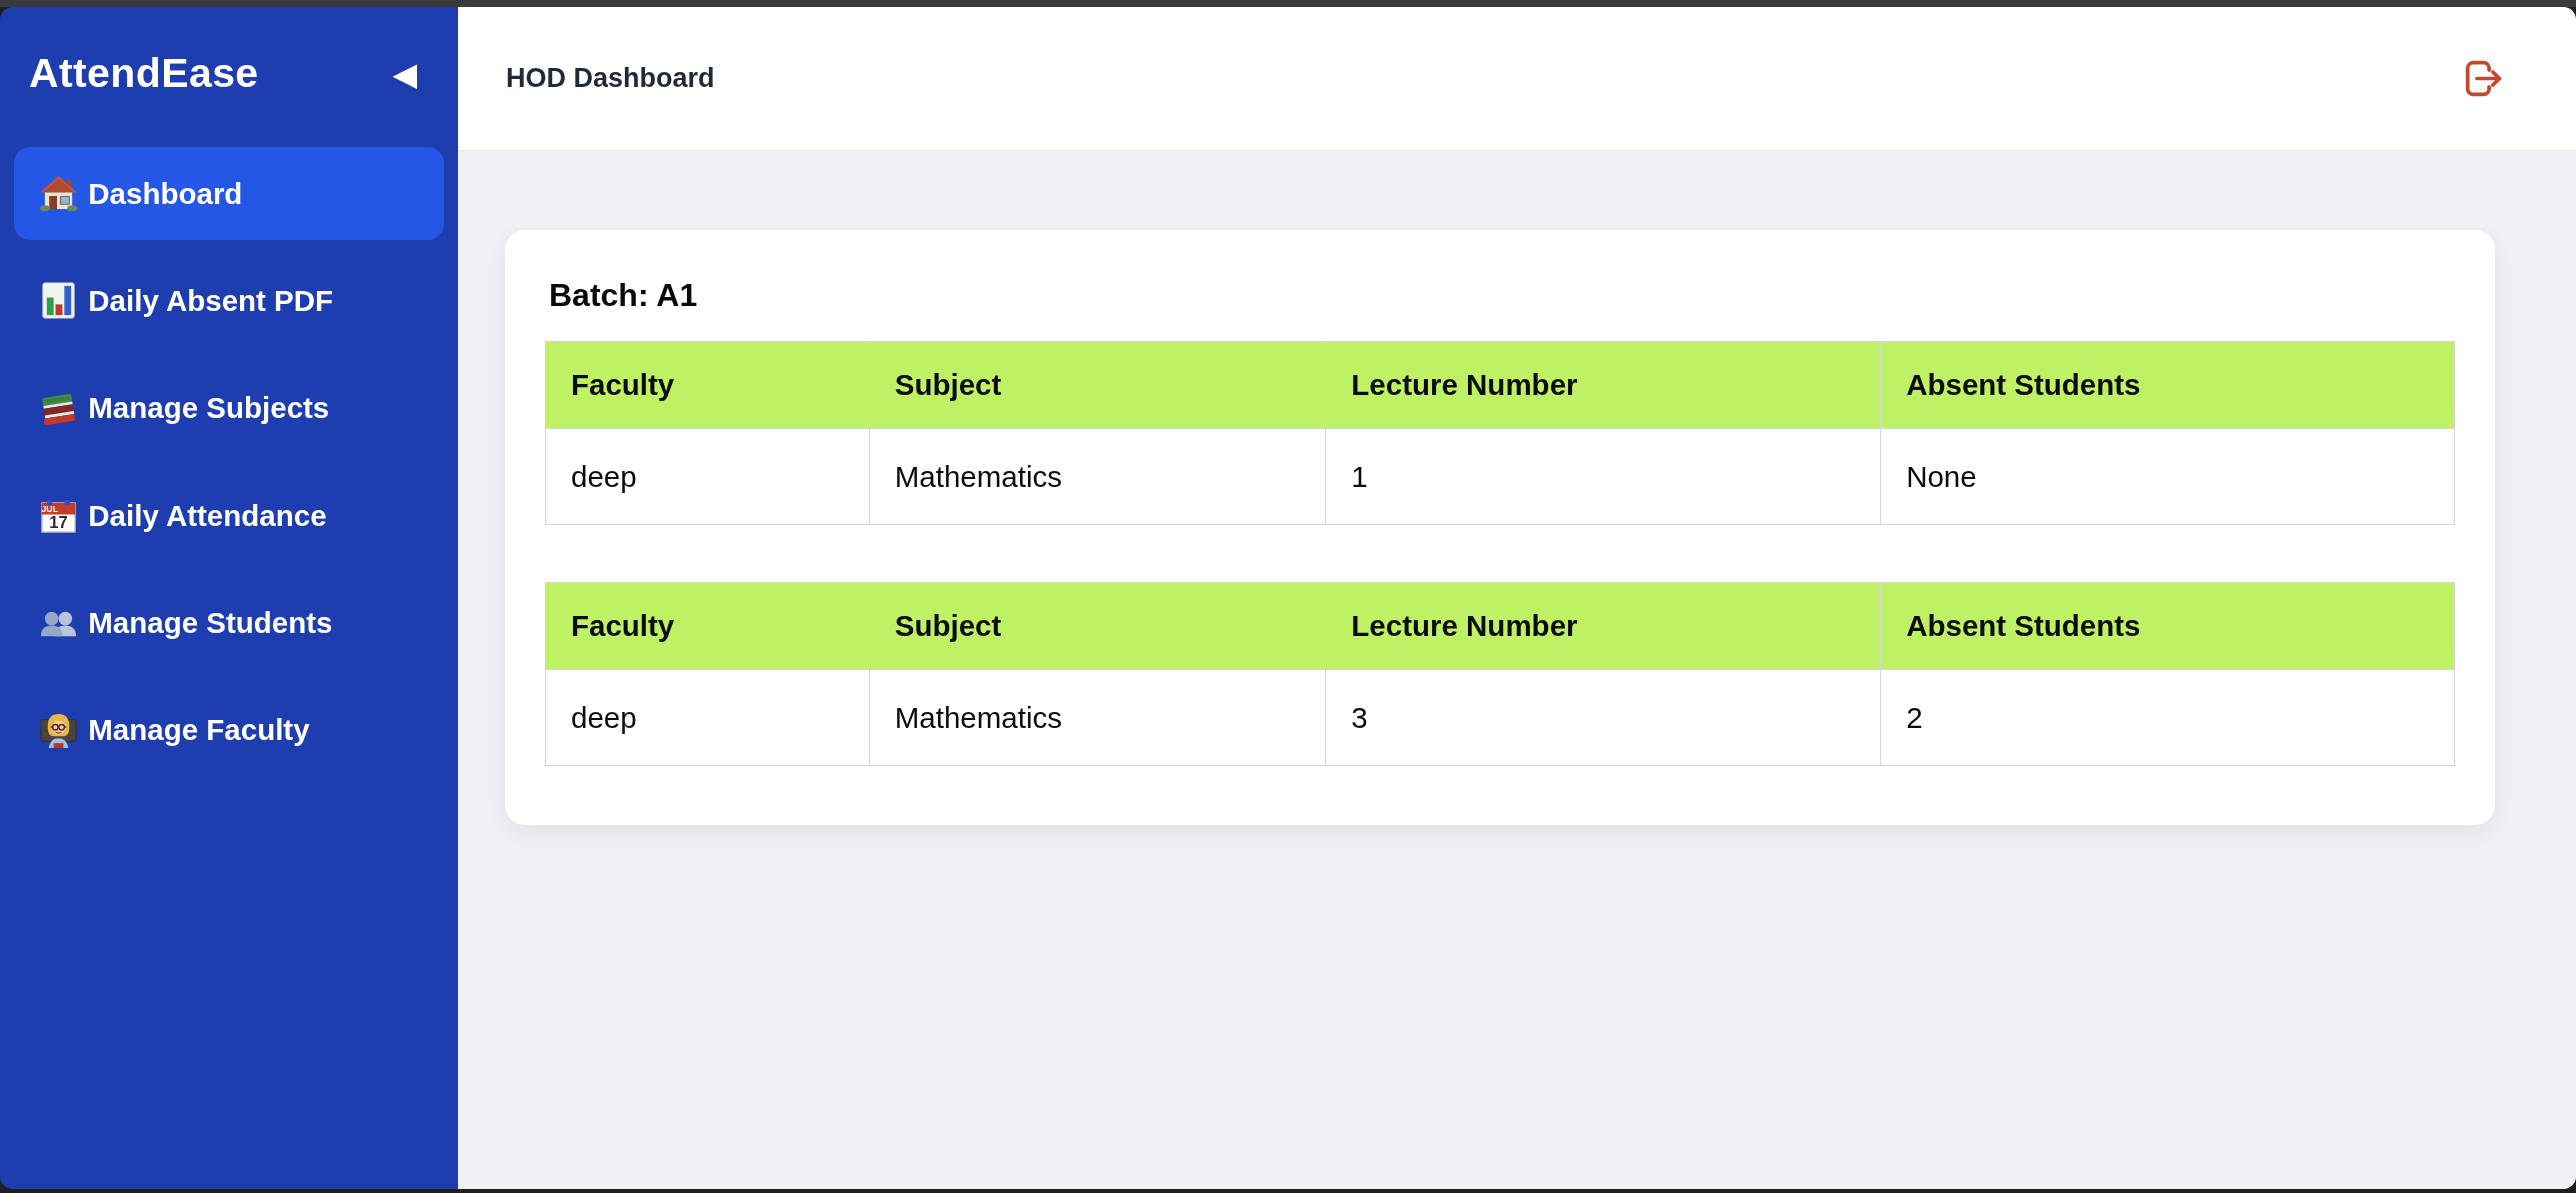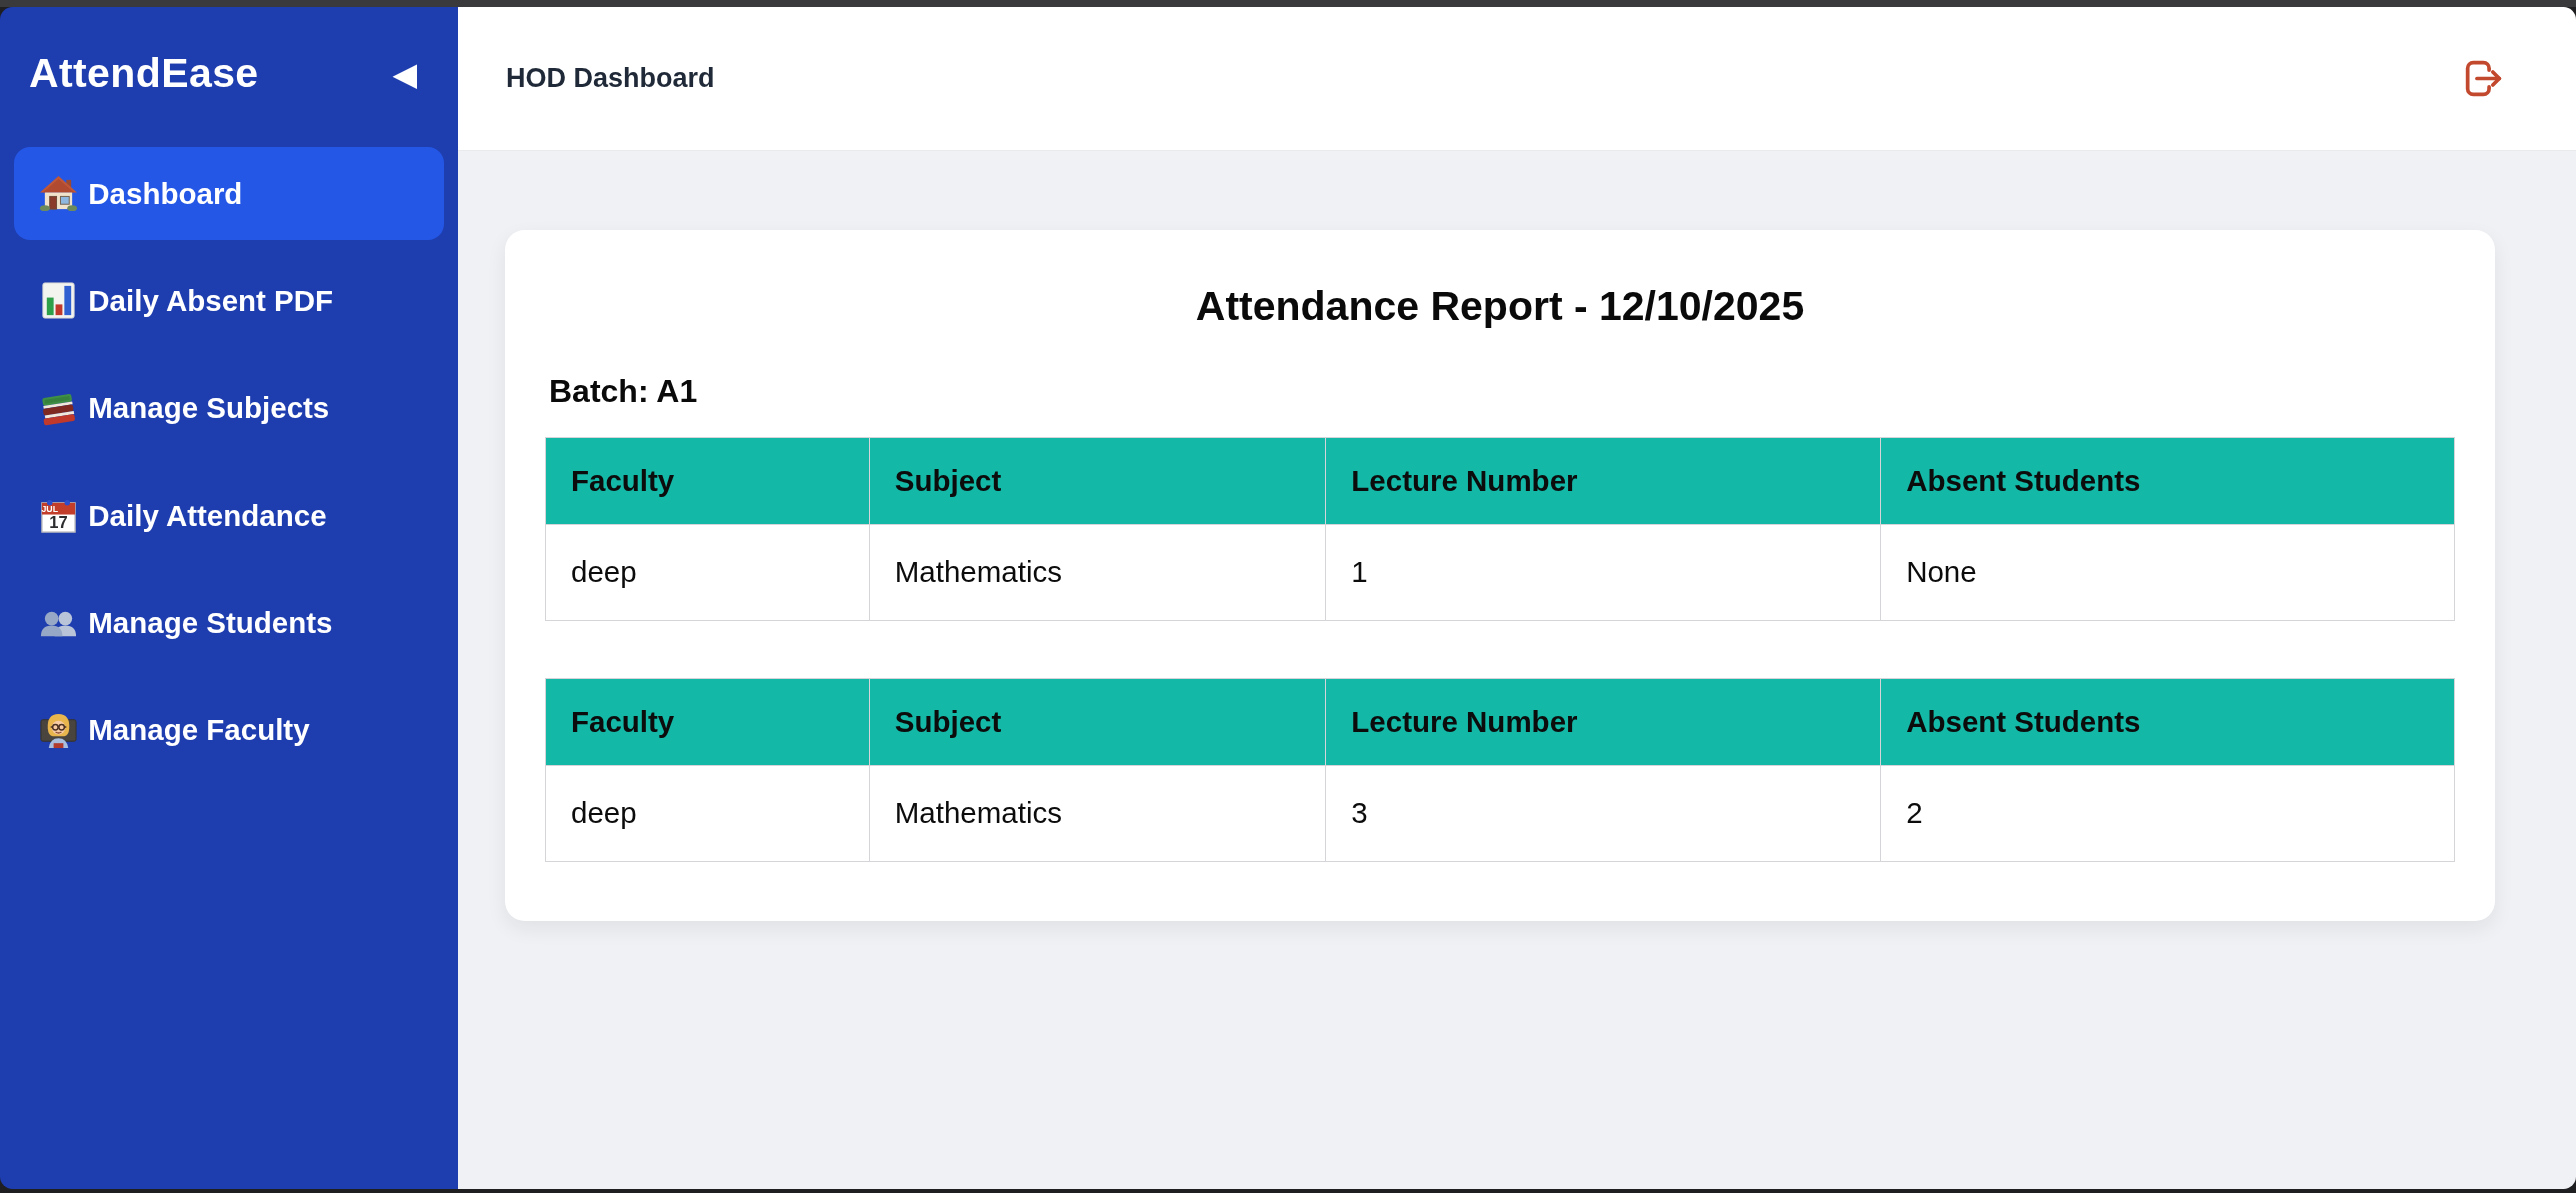--- a/index.html
+++ b/index.html
@@ -86,21 +86,21 @@
     border-collapse: collapse;
     table-layout: fixed;
     font-size: 29.5px; color: #0c0c0d;
   }
   .report-table th, .report-table td {
     border: 0.9px solid #d5d5d9;
     text-align: left;
     padding: 0 25px;
   }
   .report-table th {
-    background: #14b8a6;
+    background: #bef264;
     font-weight: 700;
     height: 86px;
   }
   .report-table td {
     background: #ffffff;
     font-weight: 400;
     height: 95px;
   }
   .col-faculty { width: 16.1%; }
   .col-subject { width: 23.8%; }
@@ -223,21 +223,20 @@
             <path d="M17 22 h24"></path>
             <path d="M34 15 l7 7 -7 7"></path>
           </svg>
         </span>
       </button>
     </header>
 
     <div class="content">
       <div class="card">
 
-        <h2 class="card-title">Attendance Report - 12/10/2025</h2>
 
         <section class="batch-section">
           <h3 class="batch-heading">Batch: A1</h3>
           <table class="report-table">
             <thead>
               <tr>
                 <th class="col-faculty">Faculty</th>
                 <th class="col-subject">Subject</th>
                 <th class="col-lecture">Lecture Number</th>
                 <th class="col-absent">Absent Students</th>

